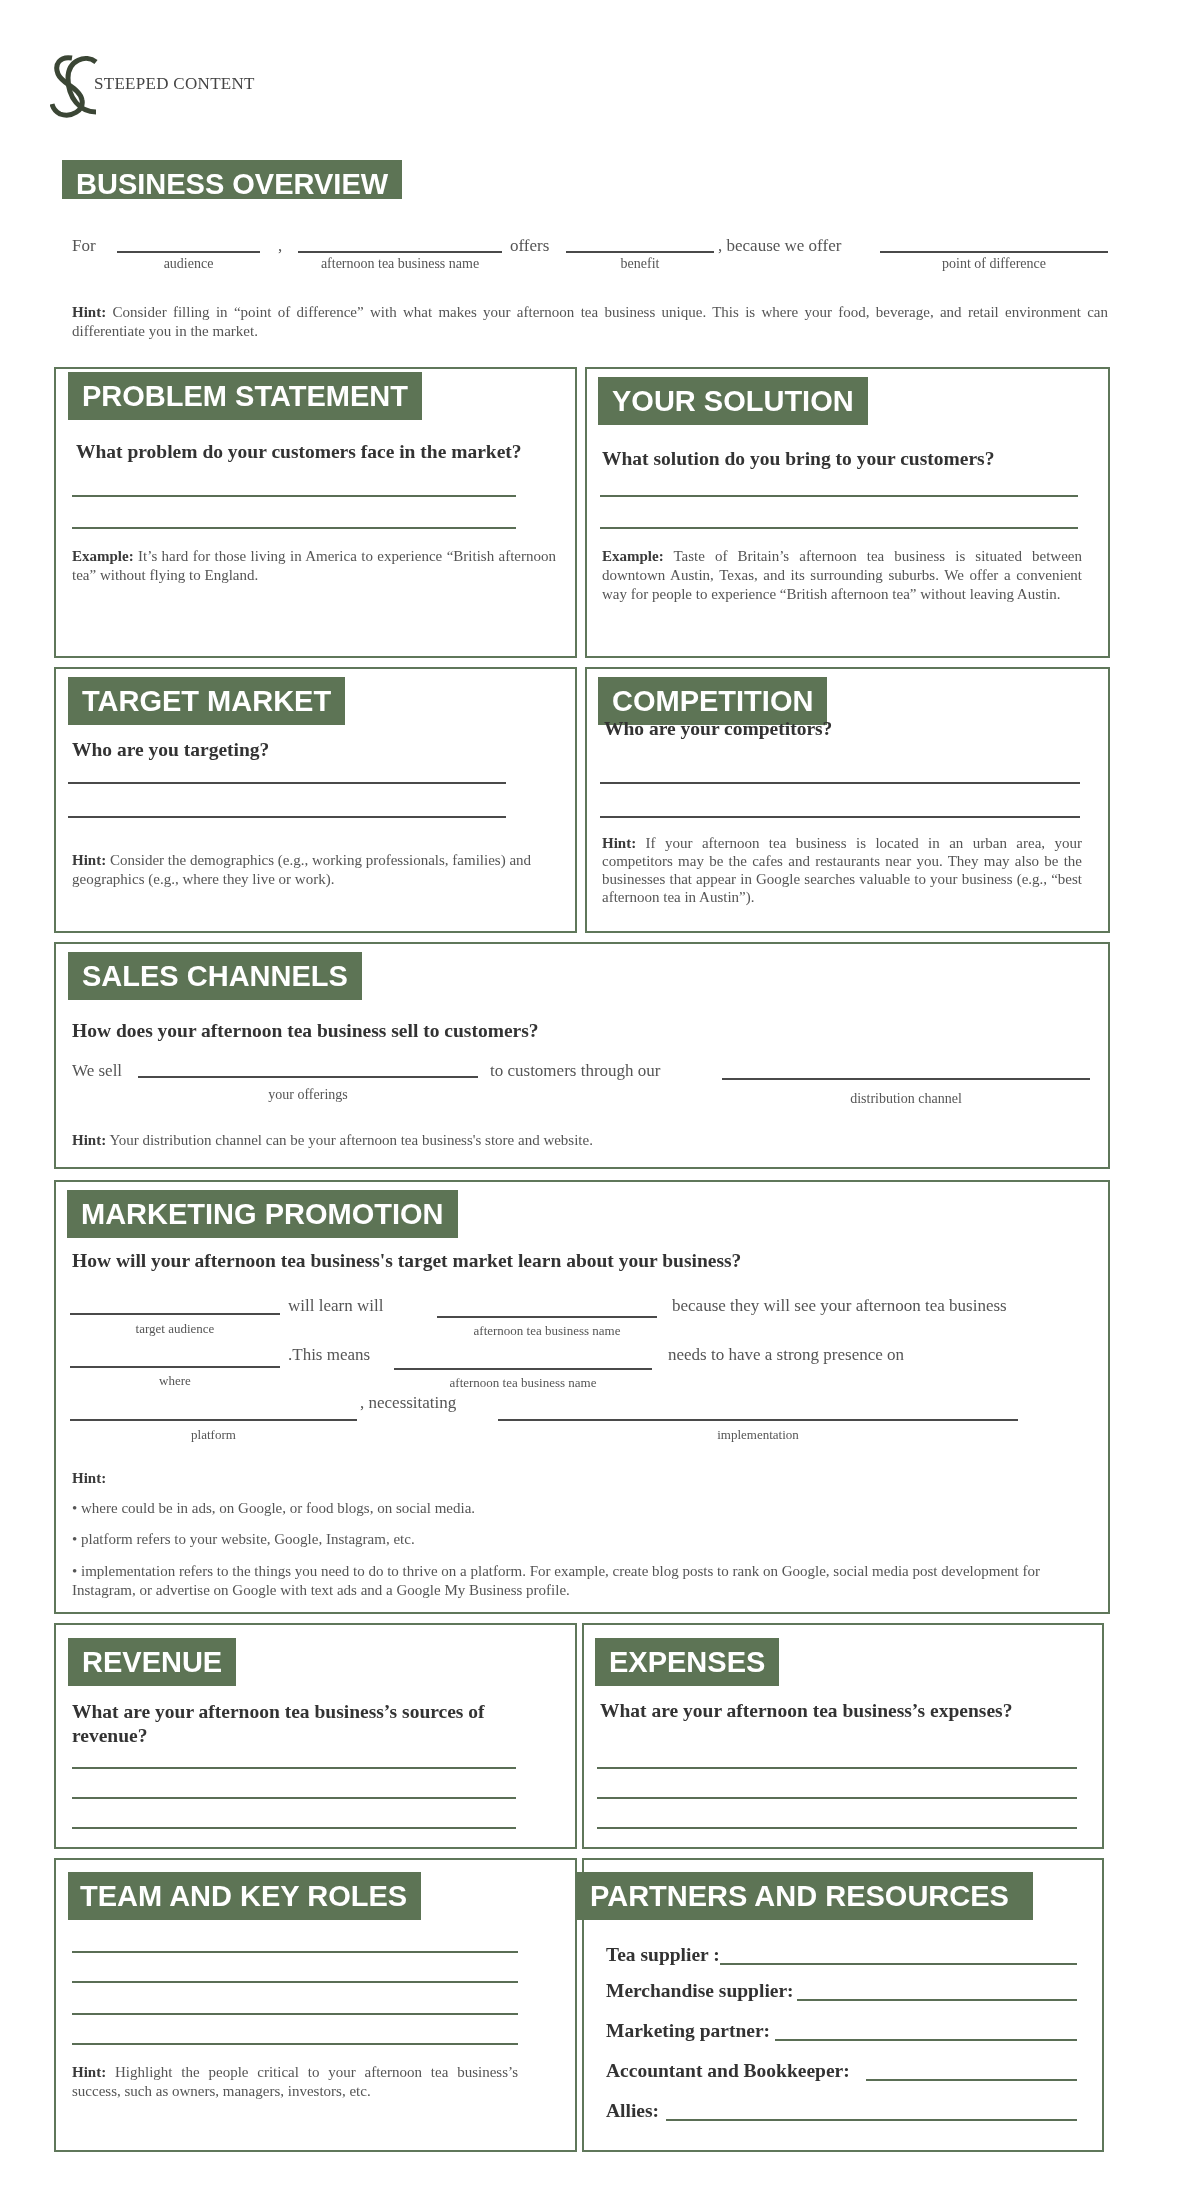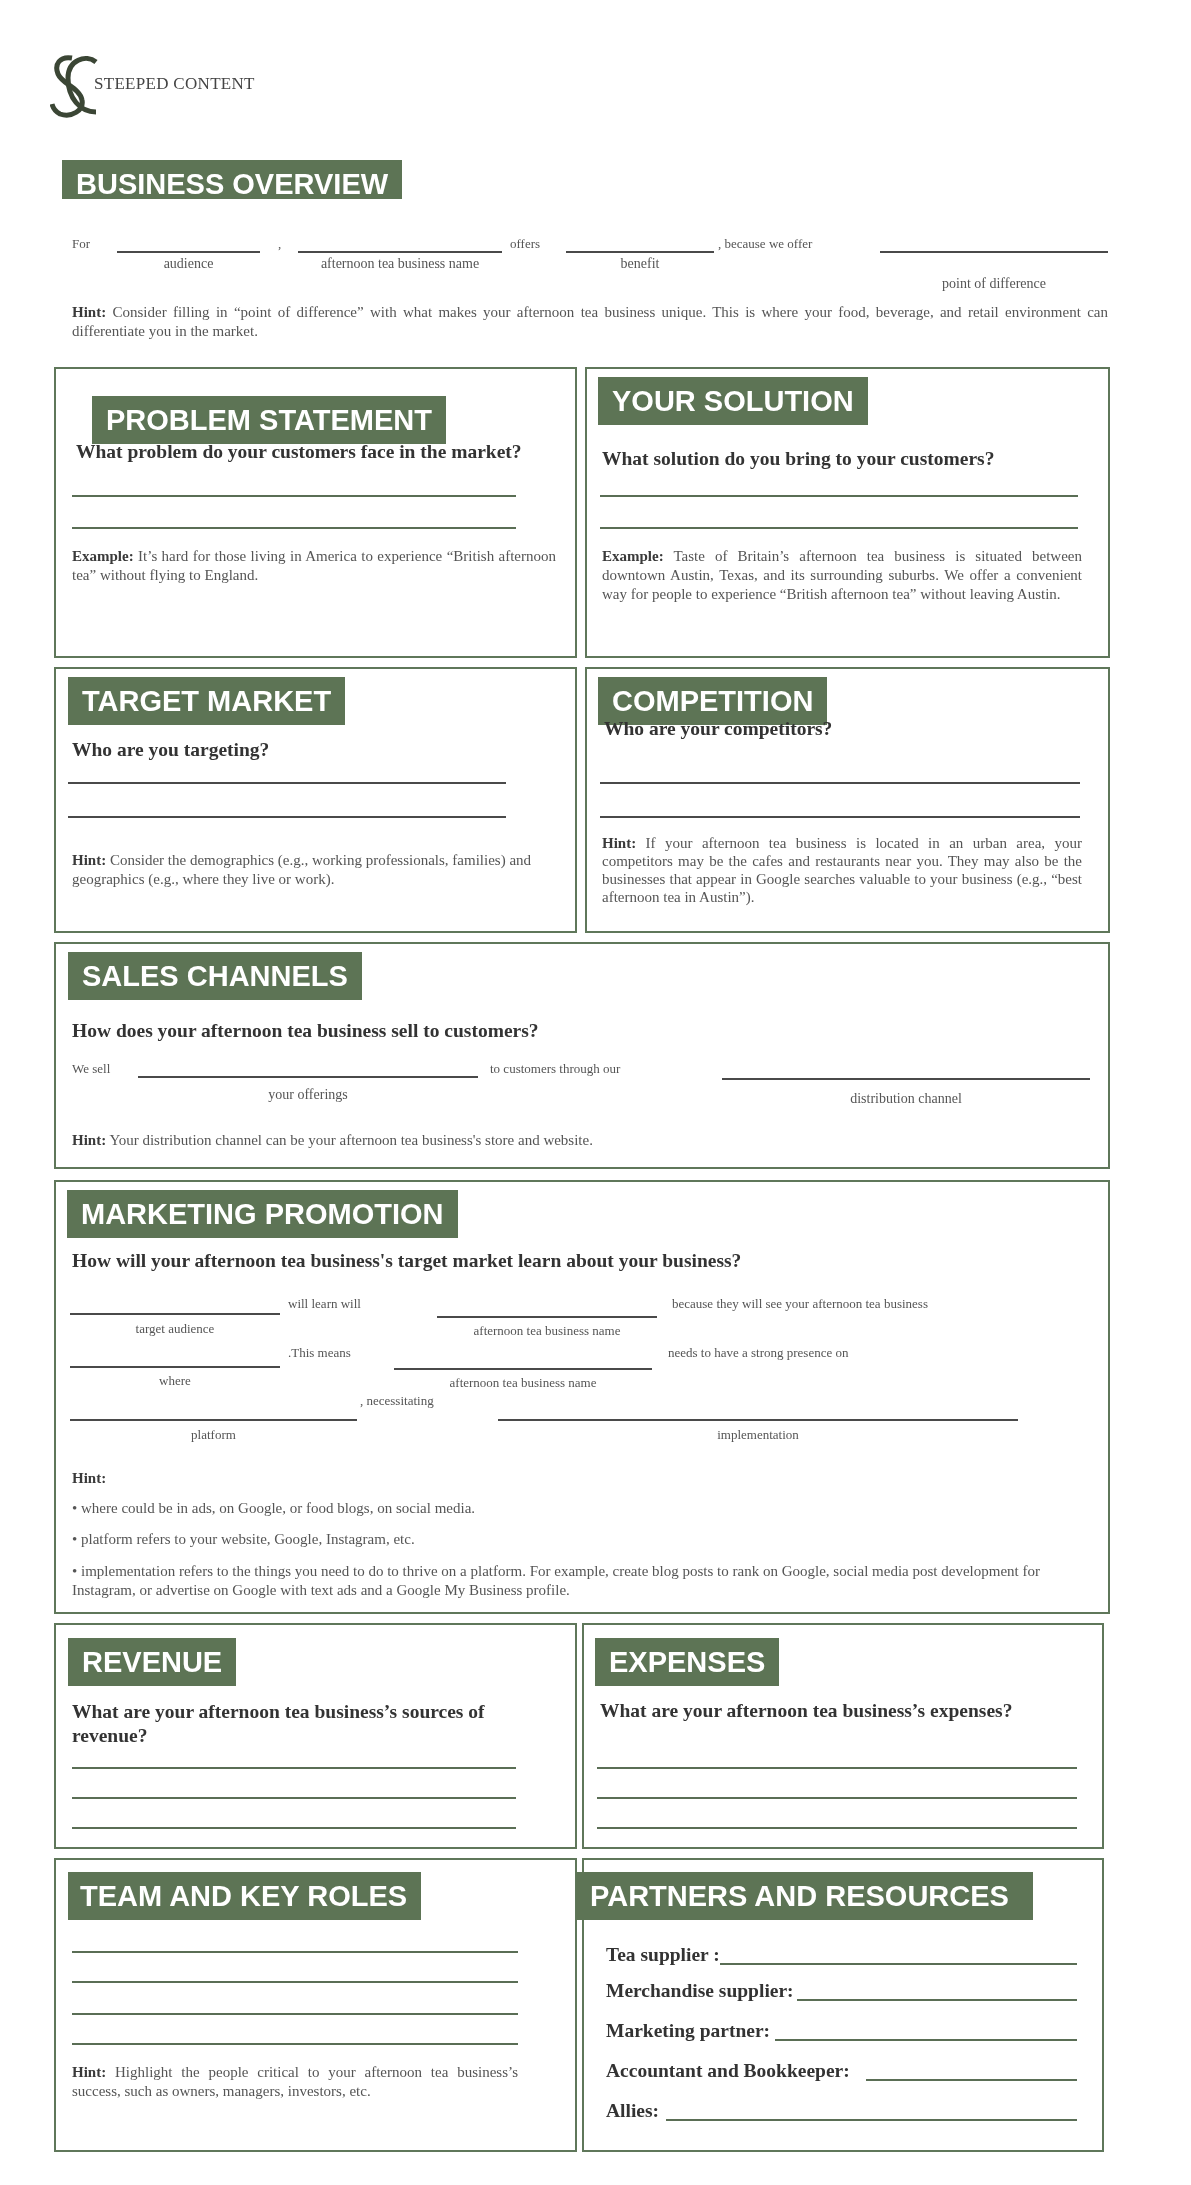--- a/index.html
+++ b/index.html
@@ -9,21 +9,21 @@
   .logo { left: 50px; top: 52px; width: 230px; height: 70px; }
   .logo-text { position: absolute; left: 44px; top: 22px; font-size: 17px; color: #444; letter-spacing: 0.3px;
                font-family: "Liberation Serif", serif; }
   .banner { position: absolute; background: #5d7455; color: #fff; font-family: "Liberation Sans", "DejaVu Sans", sans-serif;
             font-weight: bold; font-size: 29px; height: 48px; line-height: 48px; padding: 0 14px; white-space: nowrap; }
   .box { position: absolute; border: 2px solid #5f775a; box-sizing: border-box; background: #fff; }
   .q { position: absolute; font-size: 19.5px; font-weight: bold; color: #333; white-space: nowrap; }
   .q.wrap { white-space: normal; }
   .rule { position: absolute; height: 2px; background: #5a6e55; }
   .drule { position: absolute; height: 2px; background: #4a4a4a; }
-  .txt { position: absolute; font-size: 13px; color: #555; white-space: nowrap; }
+  .txt { position: absolute; font-size: 17px; color: #555; white-space: nowrap; }
   .sub { position: absolute; font-size: 14px; color: #555; white-space: nowrap; text-align: center; }
   .hint { position: absolute; font-size: 15px; color: #555; line-height: 19px; text-align: justify; }
   .hint b { color: #3a3a3a; }
   .label { position: absolute; font-size: 19.5px; font-weight: bold; color: #333; white-space: nowrap; }
 </style>
 </head>
 <body>
 
 <div class="abs logo">
   <svg width="60" height="70" viewBox="0 0 60 70" style="position:absolute;left:0;top:0">
@@ -38,28 +38,28 @@
 <div class="drule" style="left:117px;top:251px;width:143px;"></div>
 <span class="sub" style="left:117px;top:256px;width:143px;">audience</span>
 <span class="txt" style="left:278px;top:236px;">,</span>
 <div class="drule" style="left:298px;top:251px;width:204px;"></div>
 <span class="sub" style="left:298px;top:256px;width:204px;">afternoon tea business name</span>
 <span class="txt" style="left:510px;top:236px;">offers</span>
 <div class="drule" style="left:566px;top:251px;width:148px;"></div>
 <span class="sub" style="left:566px;top:256px;width:148px;">benefit</span>
 <span class="txt" style="left:718px;top:236px;">, because we offer</span>
 <div class="drule" style="left:880px;top:251px;width:228px;"></div>
-<span class="sub" style="left:880px;top:256px;width:228px;margin-top:20px;">point of difference</span>
+<span class="sub" style="left:880px;top:256px;width:228px;">point of difference</span>
 <div class="hint" style="left:72px;top:303px;width:1036px;">
   <b>Hint:</b>
   <span>Consider filling in “point of difference” with what makes your afternoon tea business unique. This is where your food, beverage, and retail environment can differentiate you in the market.</span>
 </div>
 
 <div class="box" style="left:54px;top:367px;width:523px;height:291px;"></div>
-<div class="banner" style="left:68px;top:396px;margin-left:24px;">PROBLEM STATEMENT</div>
+<div class="banner" style="left:68px;top:372px;">PROBLEM STATEMENT</div>
 <span class="q" style="left:76px;top:441px;">What problem do your customers face in the market?</span>
 <div class="rule" style="left:72px;top:495px;width:444px;"></div>
 <div class="rule" style="left:72px;top:527px;width:444px;"></div>
 <div class="hint" style="left:72px;top:547px;width:484px;">
   <b>Example:</b>
   <span>It’s hard for those living in America to experience “British afternoon tea” without flying to England.</span>
 </div>
 
 <div class="box" style="left:585px;top:367px;width:525px;height:291px;"></div>
 <div class="banner" style="left:598px;top:377px;">YOUR SOLUTION</div>

